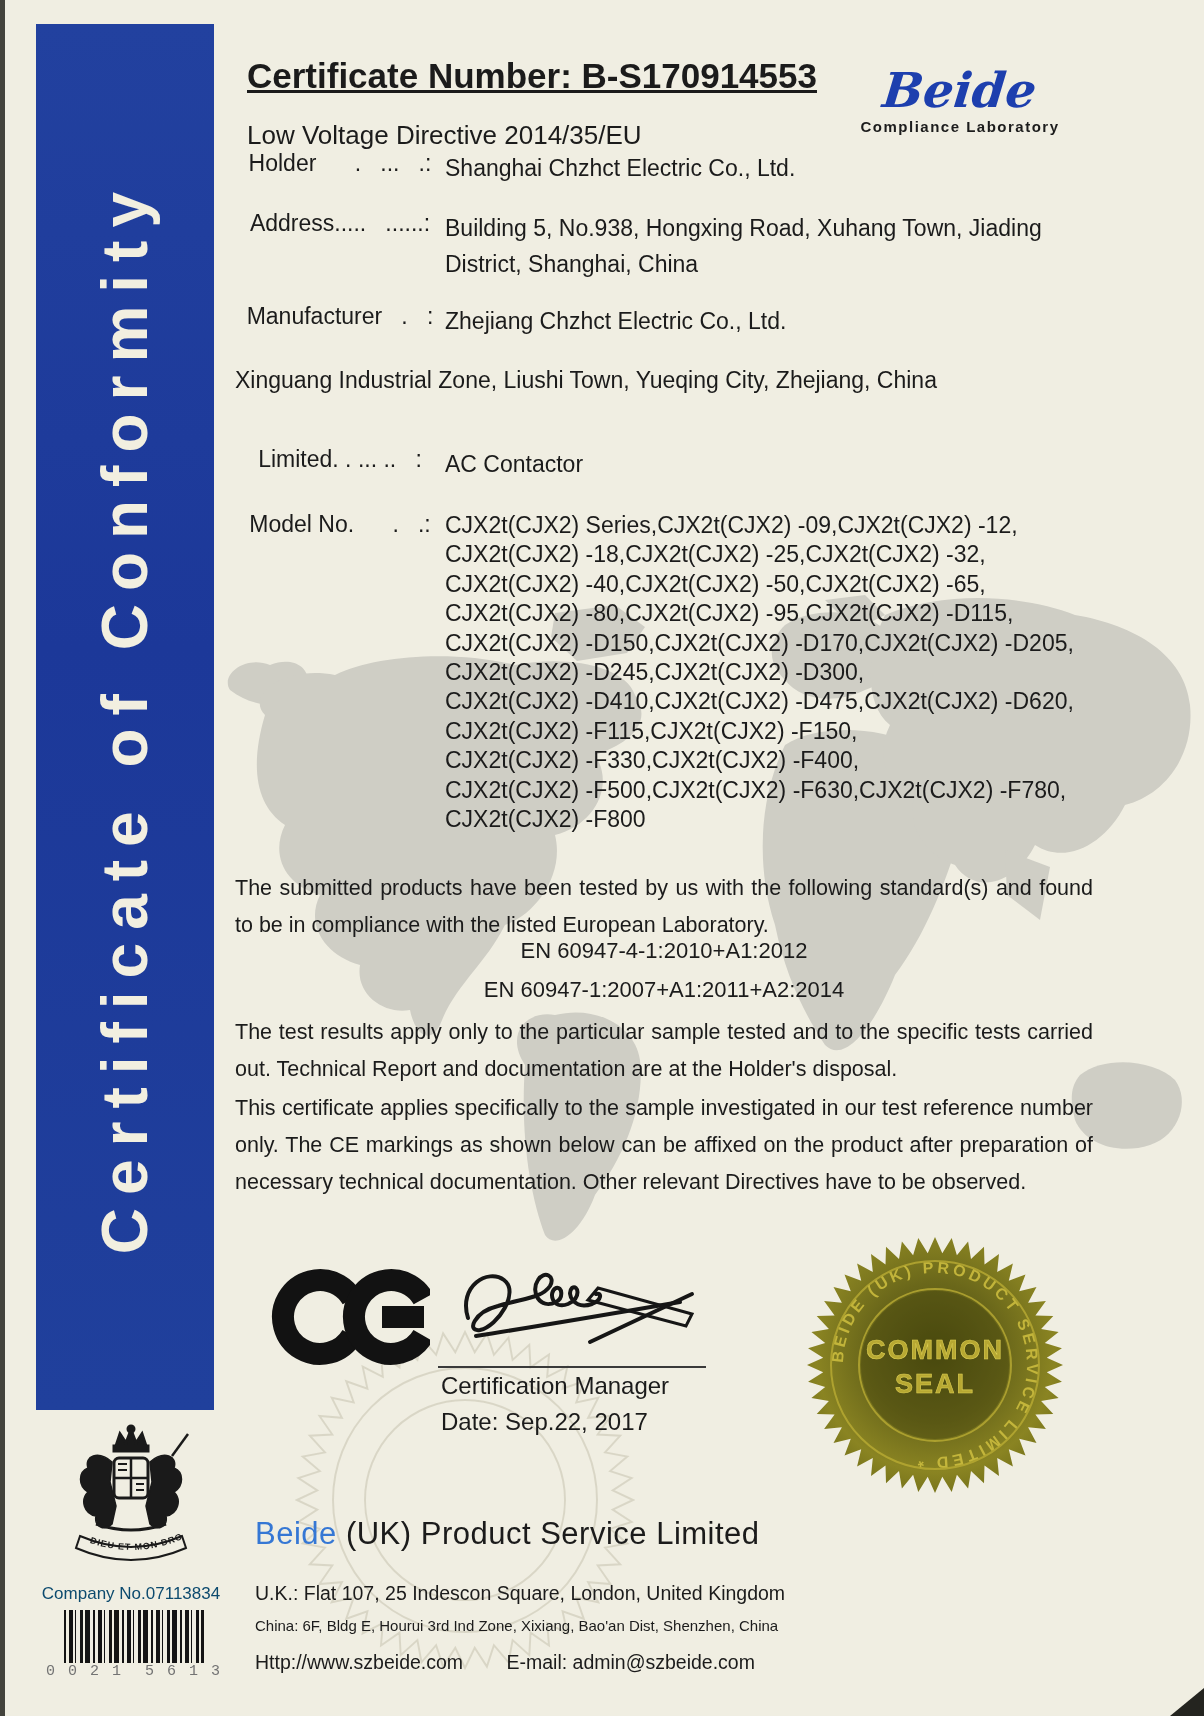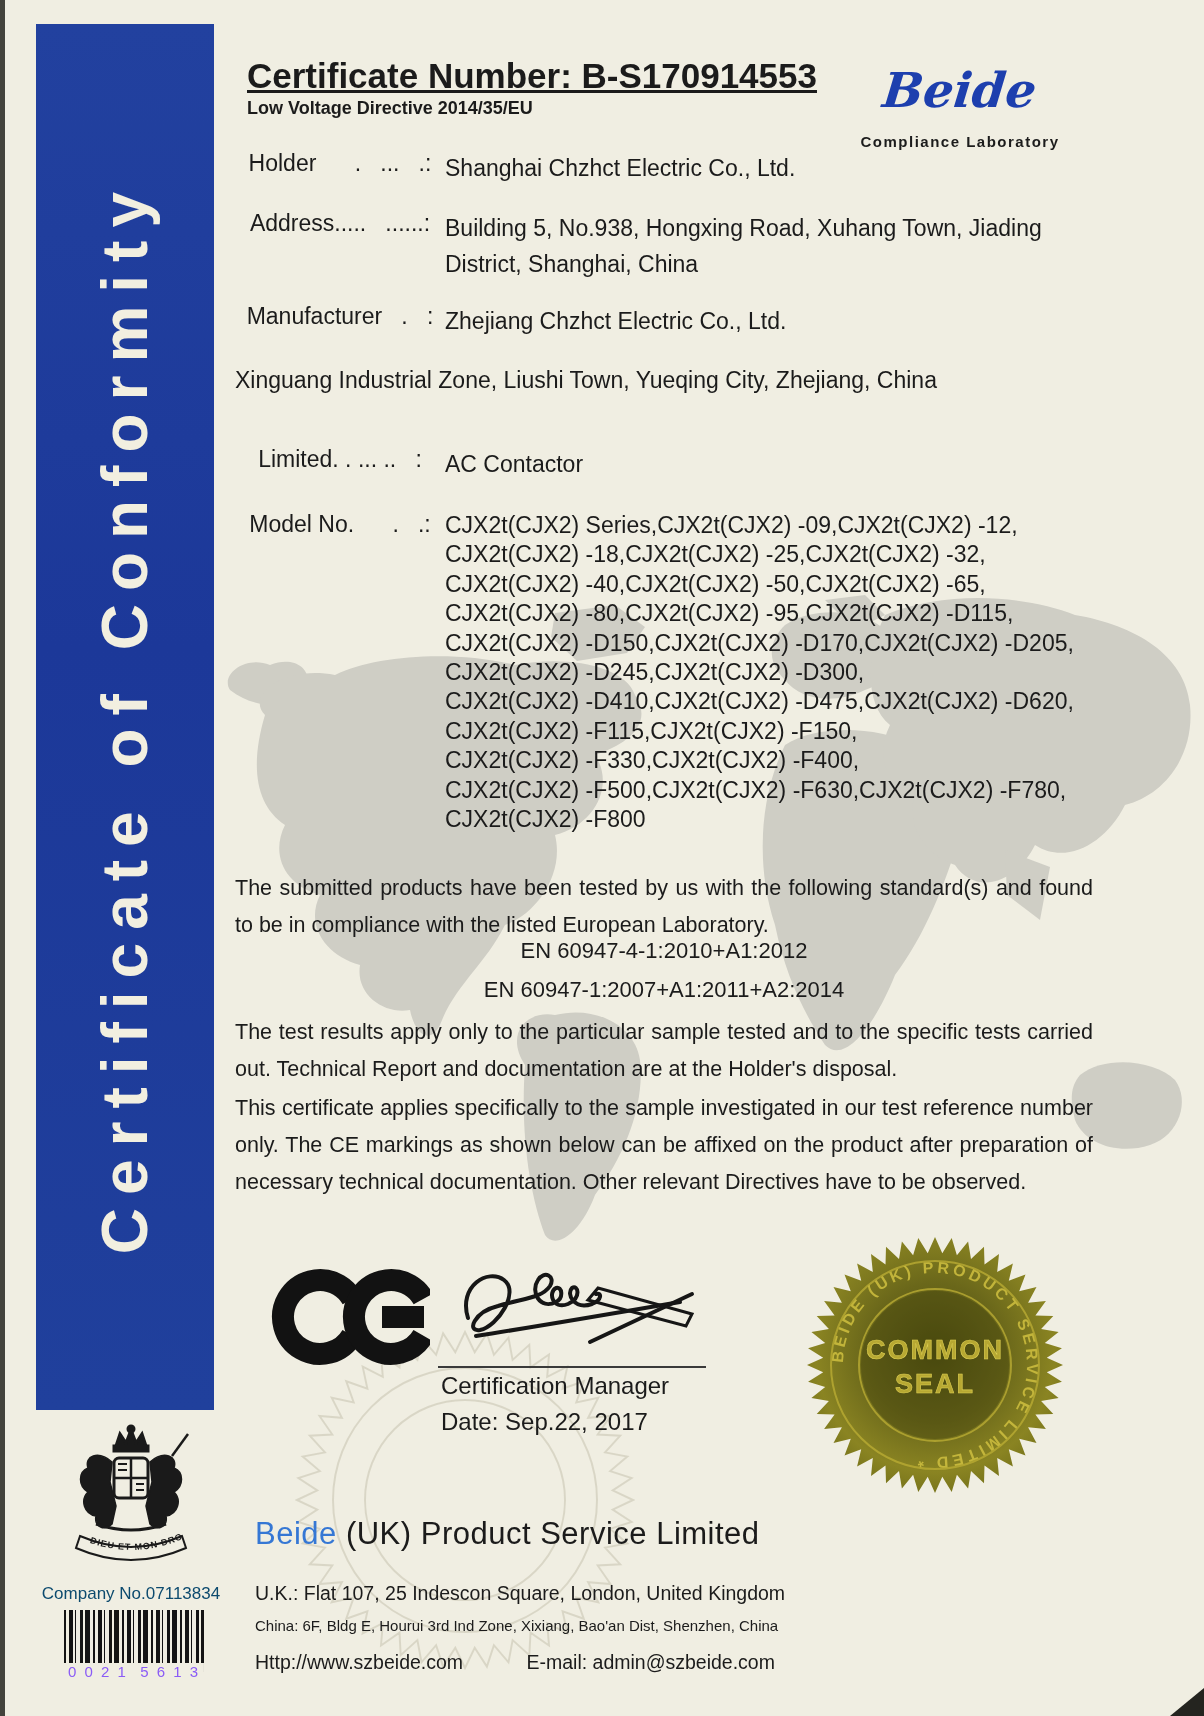--- a/index.html
+++ b/index.html
@@ -21,29 +21,29 @@
     font-size:64px;font-weight:bold;letter-spacing:13px;color:#f2efe0;white-space:nowrap;}
   
   #crest{left:52px;top:1420px;z-index:4;}
   #company-no{left:30px;top:1584px;width:202px;text-align:center;font-size:17px;color:#0c4a6e;z-index:4;}
   #barcode{left:64px;top:1610px;width:140px;height:62px;z-index:4;
     background:repeating-linear-gradient(90deg,
       #141414 0 2px,#f0eee2 2px 5px,#141414 5px 9px,#f0eee2 9px 11px,
       #141414 11px 12px,#f0eee2 12px 16px,#141414 16px 19px,#f0eee2 19px 21px,
       #141414 21px 26px,#f0eee2 26px 29px);}
   #barcode .bar-digits{position:absolute;left:50%;transform:translateX(-50%);bottom:-8px;
-    background:#f0eee2;padding:0 4px;font-family:Liberation Sans, sans-serif;
-    font-size:15px;letter-spacing:2px;white-space:pre;color:#8b5cf6;}
+    background:#f0eee2;padding:0 4px;font-family:Liberation Mono, monospace;
+    font-size:15px;letter-spacing:2px;white-space:pre;color:#737373;}
   
   #cert-number{left:247px;top:56px;font-size:35px;font-weight:bold;z-index:3;text-decoration:underline;}
-  #directive{left:247px;top:98px;font-size:18px;font-weight:bold;z-index:3;}
+  #directive{left:247px;top:120px;font-size:26px;font-weight:normal;z-index:3;}
   #logo{left:860px;top:66px;z-index:3;width:200px;text-align:center;}
   #logo .logo-main{font-family:"DejaVu Serif",serif;font-style:italic;font-weight:bold;
     font-size:48px;color:#1d3fae;transform:skewX(-6deg);display:inline-block;line-height:1;}
-  #logo .logo-sub{font-size:15px;font-weight:bold;letter-spacing:1.5px;color:#1c1c1c;margin-top:19px;}
+  #logo .logo-sub{font-size:15px;font-weight:bold;letter-spacing:1.5px;color:#1c1c1c;margin-top:4px;}
   
   .frow{left:235px;width:860px;display:flex;z-index:3;font-size:23px;}
   .flabel{width:210px;white-space:pre;flex:none;text-align:center;}
   .fvalue{flex:1;line-height:36px;}
   
   #models{left:445px;top:511px;z-index:3;font-size:23px;line-height:29.4px;white-space:nowrap;}
   
   .para{left:235px;width:858px;font-size:21.5px;line-height:37px;text-align:justify;z-index:3;}
   .standard{left:235px;width:858px;text-align:center;font-size:22px;z-index:3;}
   
@@ -56,21 +56,21 @@
   #sig-date{left:441px;top:1408px;font-size:24px;z-index:3;}
   
   #gold-seal{left:805px;top:1235px;z-index:5;}
   #embossed-seal{left:295px;top:1330px;z-index:1;opacity:.22;}
   
   #footer-title{left:255px;top:1516px;font-size:31px;letter-spacing:.5px;z-index:3;}
   #footer-title .brand{color:#3577d4;}
   #footer-uk{left:255px;top:1582px;font-size:19.5px;z-index:3;}
   #footer-cn{left:255px;top:1617px;font-size:15px;z-index:3;}
   #footer-web{left:255px;top:1651px;font-size:19.5px;z-index:3;}
-  #footer-web .email{margin-left:58px;}
+  #footer-web .email{margin-left:38px;}
 </style>
 </head>
 <body>
 
 <div class="abs" id="edge-left"></div>
 <div class="abs" id="corner-br"></div>
 
 <svg class="abs" id="worldmap" width="975" height="660" viewBox="0 0 975 660">
   <g fill="#cac9c1" stroke="none">
     <path d="M5,95 C-5,80 20,60 45,70 C70,60 90,75 80,95 C70,115 30,115 5,95 Z"></path>

